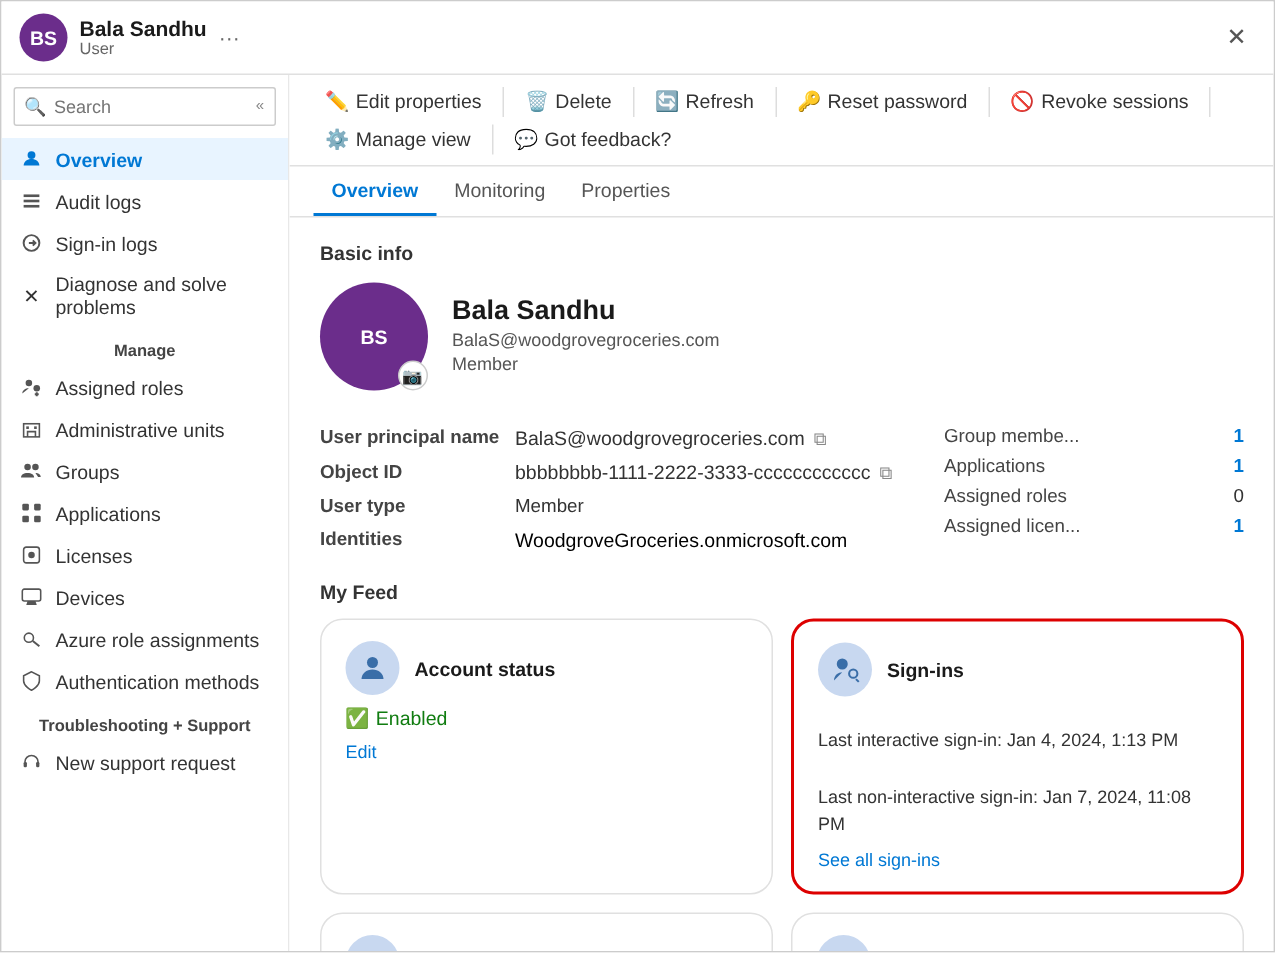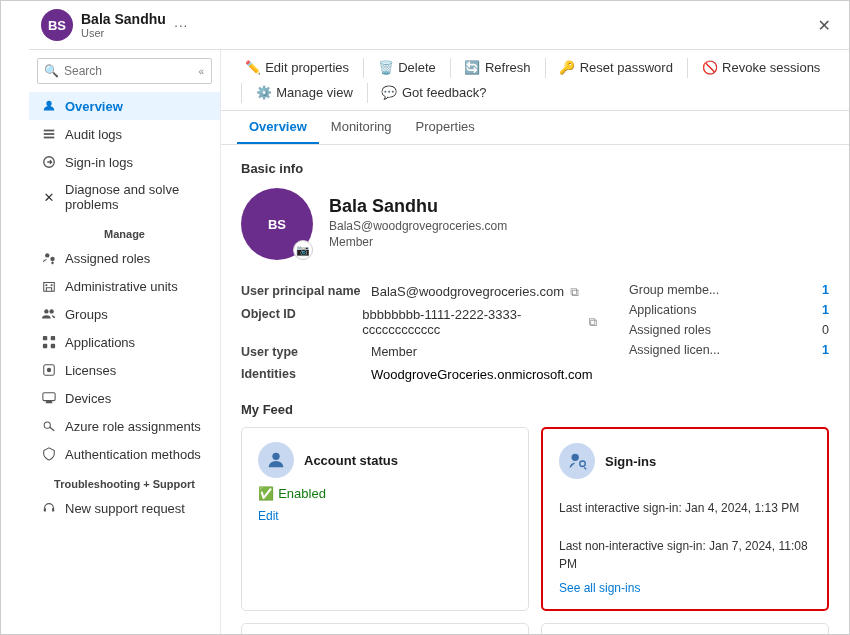--- a/index.html
+++ b/index.html
@@ -1,17 +1,17 @@
 <!DOCTYPE html>
 <html><head>
   <meta charset="utf-8">
   <style>
     * { box-sizing: border-box; margin: 0; padding: 0; font-family: 'Segoe UI', Arial, sans-serif; font-size: 13px; }
     body { background: #f3f3f3; width: 850px; height: 635px; overflow: hidden; }
-    .window { width: 850px; height: 635px; background: #fff; border: 1px solid #ccc; display: flex; flex-direction: column; padding-left: 28px; }
+    .window { width: 850px; height: 635px; background: #fff; border: 1px solid #ccc; display: flex; flex-direction: column; }
     .title-bar { background: #fff; border-bottom: 1px solid #e0e0e0; padding: 8px 12px; display: flex; align-items: center; justify-content: space-between; }
     .title-left { display: flex; align-items: center; gap: 8px; }
     .avatar-small { width: 32px; height: 32px; border-radius: 50%; background: #6b2d8b; color: white; display: flex; align-items: center; justify-content: center; font-size: 12px; font-weight: bold; }
     .title-name { font-size: 14px; font-weight: 600; color: #1a1a1a; }
     .title-role { font-size: 11px; color: #666; }
     .close-btn { background: none; border: none; font-size: 16px; cursor: pointer; color: #555; padding: 2px 6px; }
     .main-layout { display: flex; flex: 1; overflow: hidden; }
     .sidebar { width: 192px; min-width: 192px; background: #fff; border-right: 1px solid #e8e8e8; overflow-y: auto; padding-bottom: 16px; }
     .search-box { margin: 8px; position: relative; }
     .search-box input { width: 100%; padding: 5px 8px 5px 26px; border: 1px solid #ccc; border-radius: 2px; font-size: 12px; color: #333; }
@@ -44,21 +44,21 @@
     .stat-value { color: #0078d4; font-size: 12.5px; font-weight: 600; cursor: pointer; }
     .stat-value.zero { color: #333; font-weight: normal; }
     .info-stats-wrapper { display: flex; gap: 12px; margin-bottom: 16px; }
     .info-fields { flex: 1; }
     .info-fields .row { display: flex; gap: 0; padding: 4px 0; }
     .info-fields .row .lbl { width: 130px; font-weight: 600; font-size: 12.5px; color: #444; }
     .info-fields .row .val { font-size: 12.5px; color: #333; display: flex; align-items: center; gap: 6px; }
     .stats-panel { width: 220px; padding-left: 20px; }
     .myfeed-label { font-size: 13px; font-weight: 600; color: #333; margin-bottom: 10px; }
     .feed-cards { display: grid; grid-template-columns: 1fr 1fr; gap: 12px; }
-    .feed-card { border: 1px solid #e0e0e0; border-radius: 5px; padding: 14px 16px; background: #fff; }
+    .feed-card { border: 1px solid #e0e0e0; border-radius: 15px; padding: 14px 16px; background: #fff; }
     .feed-card.highlighted { border: 2px solid #d00; }
     .card-header { display: flex; align-items: center; gap: 10px; margin-bottom: 8px; }
     .card-user-icon { width: 36px; height: 36px; border-radius: 50%; background: #c8d8f0; display: flex; align-items: center; justify-content: center; color: #3a6ea8; font-size: 18px; flex-shrink: 0; }
     .card-title { font-size: 13px; font-weight: 600; color: #1a1a1a; }
     .card-content { font-size: 12px; color: #333; margin-top: 20px; line-height: 1.5; }
     .card-link { color: #0078d4; text-decoration: none; cursor: pointer; font-size: 12px; display: block; margin-top: 8px; }
     .status-enabled { color: #107c10; display: flex; align-items: center; gap: 4px; font-size: 12.5px; }
     .dots-icon { color: #666; font-size: 14px; cursor: pointer; }
   </style>
 </head>

